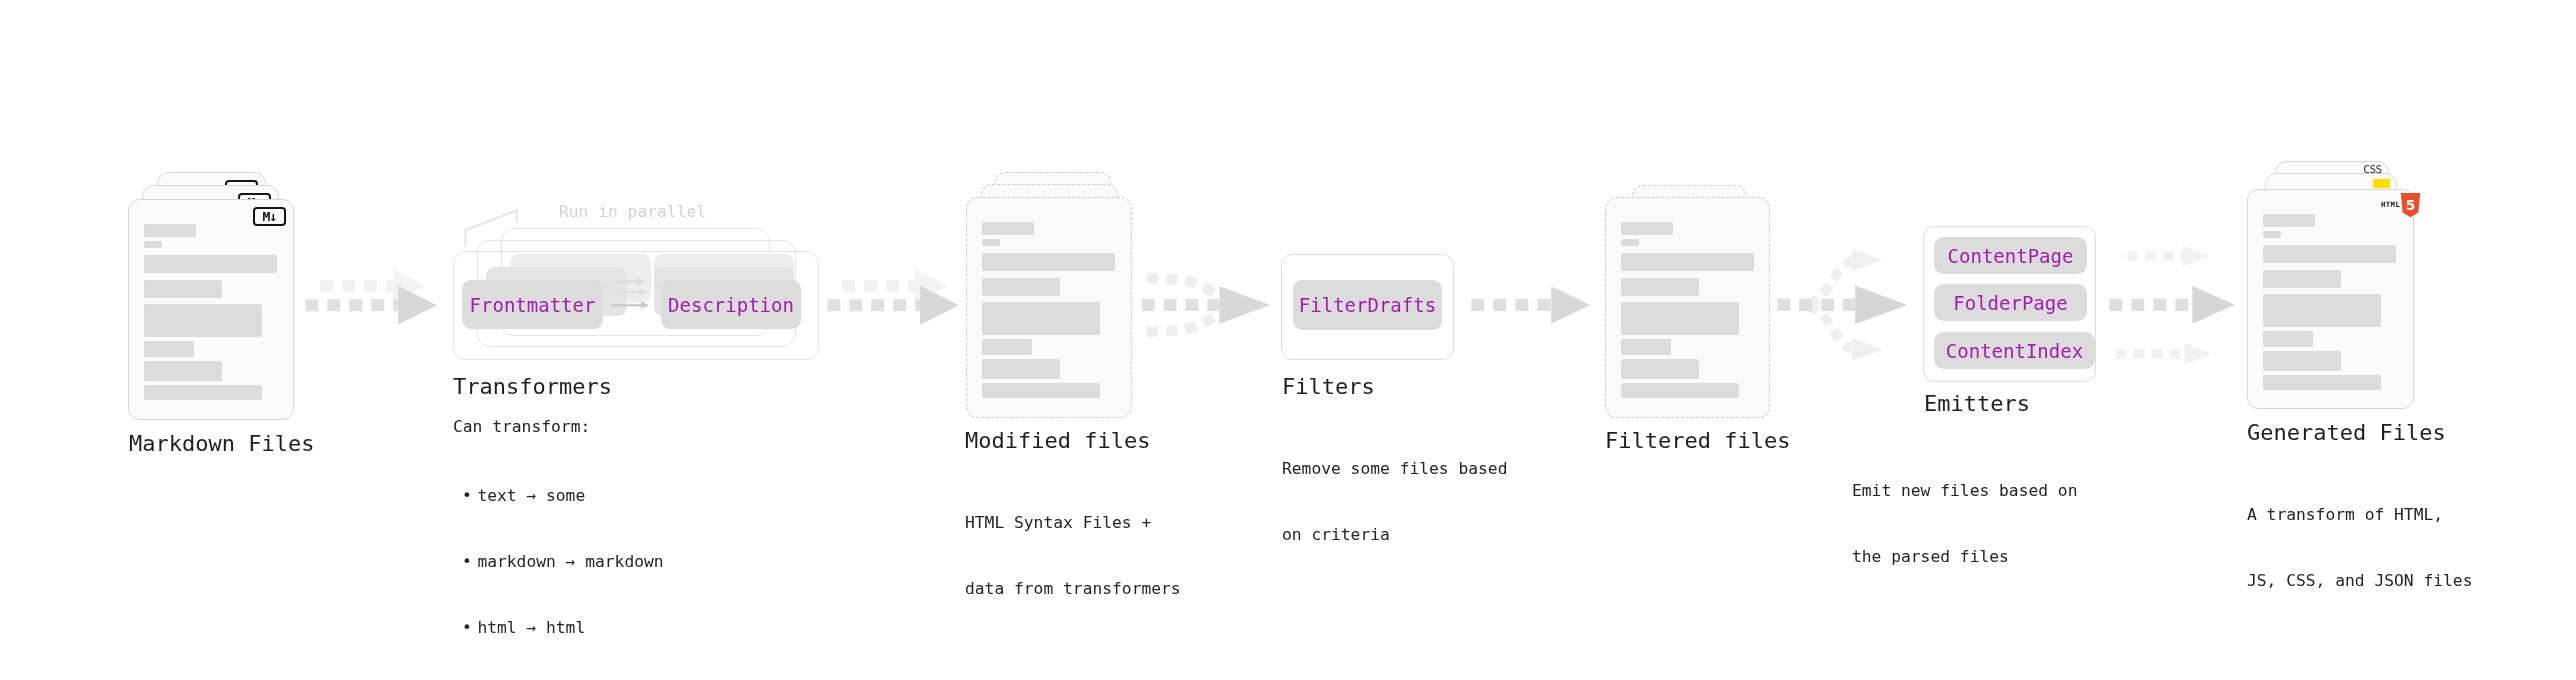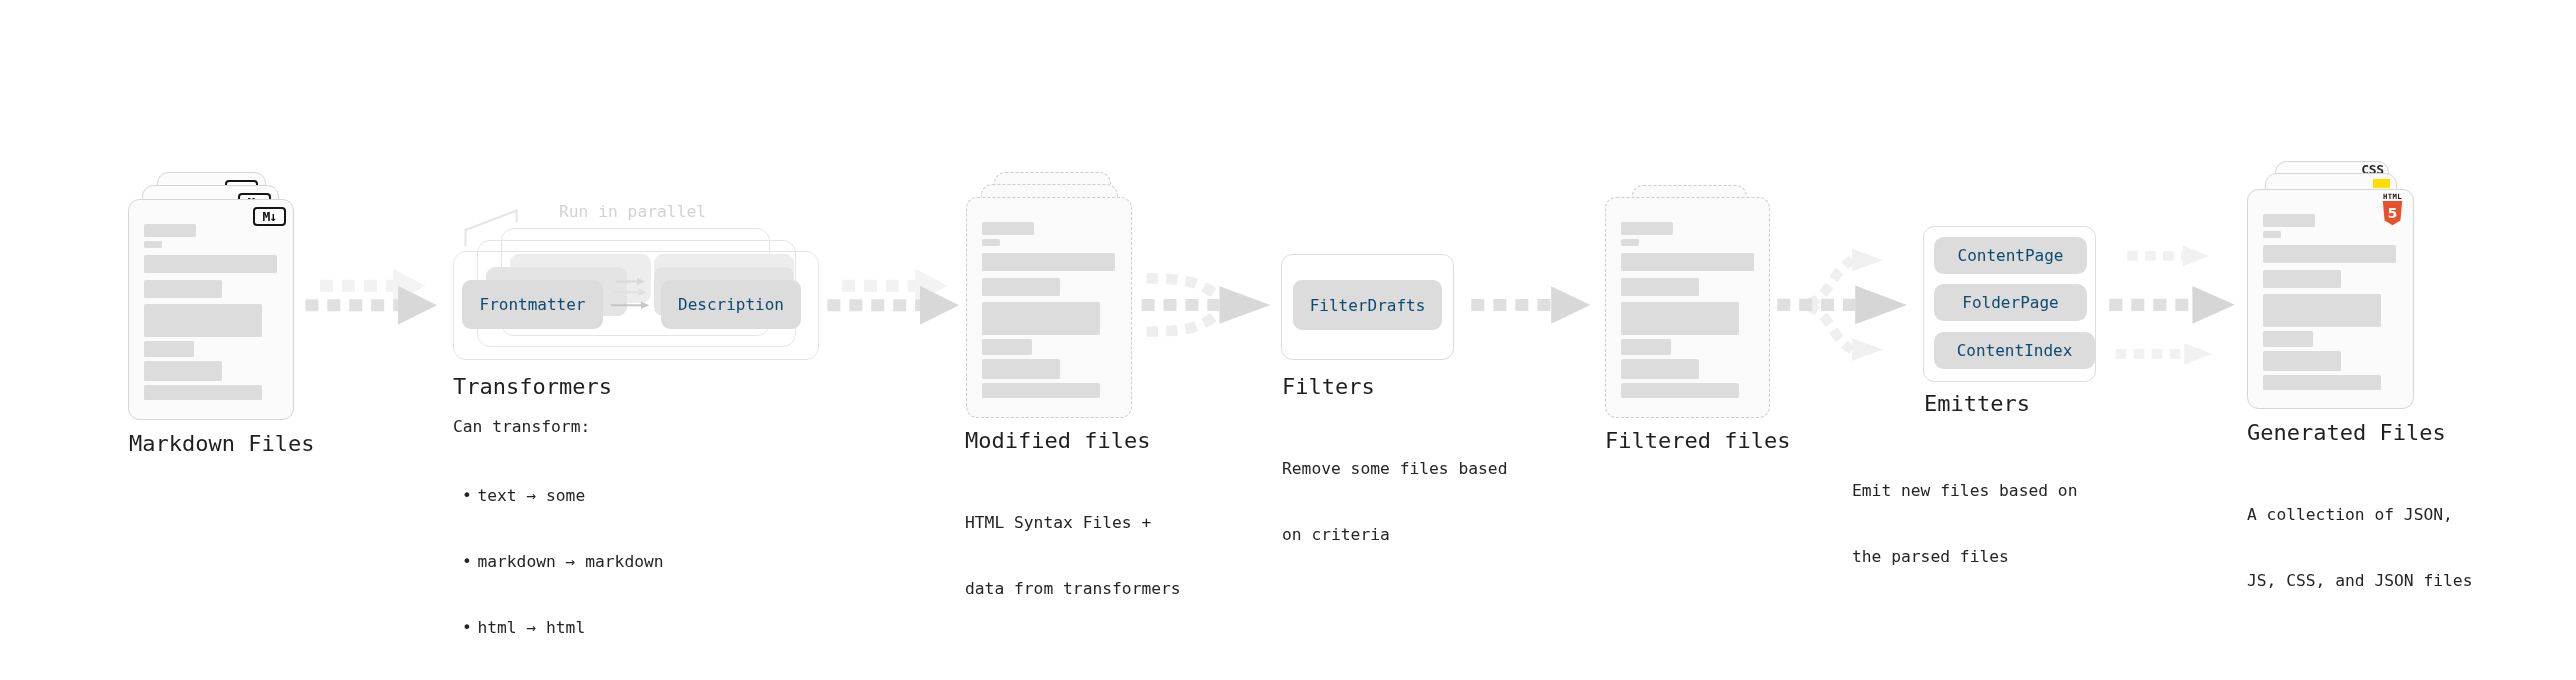--- a/index.html
+++ b/index.html
@@ -11,36 +11,36 @@
   .bar{position:absolute;left:14.6px;background:#dcdcdc;border-radius:1.6px;}
   
   .md-badge{position:absolute;top:6.5px;right:7.3px;width:32.5px;height:19.5px;border:2.4px solid #151515;border-radius:4.1px;
             background:#ffffff;display:flex;align-items:center;justify-content:center;
             font-size:13px;font-weight:bold;color:#111;box-sizing:border-box;letter-spacing:-0.8px;}
   
   .frame{position:absolute;border:1.6px solid #e5e5e5;border-radius:13px;box-sizing:border-box;background:transparent;}
   .panel{position:absolute;border:1.6px solid #dcdcdc;border-radius:11.4px;background:#ffffff;box-sizing:border-box;}
   
   .pill{position:absolute;background:#dcdcdc;border-radius:9px;display:flex;align-items:center;justify-content:center;
-        font-size:16px;color:#0c4a6e;box-sizing:border-box;white-space:pre;}
+        font-size:19px;color:#a21caf;box-sizing:border-box;white-space:pre;}
   .pill.g1{background:#e4e4e4;}
   .pill.g2{background:#ededed;}
   
   .title{position:absolute;font-size:22px;line-height:24.4px;color:#1f1f1f;white-space:pre;}
   .desc{position:absolute;font-size:16.3px;line-height:22px;color:#242424;white-space:pre;}
   .desc div{white-space:pre;}
   .annotation{position:absolute;font-size:16.3px;color:#d2d2d2;white-space:pre;}
   .bullet-line{white-space:pre;}
   .bullet-line .dot{display:inline-block;width:15.4px;text-align:left;}
   
   .css-badge{position:absolute;top:4.9px;right:6.5px;width:18px;display:flex;flex-direction:column;align-items:center;}
-  .css-badge .css-txt{font-size:13px;font-weight:bold;line-height:6.5px;color:#2b2b2b;letter-spacing:-0.4px;}
+  .css-badge .css-txt{font-size:11px;font-weight:normal;line-height:6.5px;color:#2b2b2b;letter-spacing:-0.4px;}
   .css-badge .css-bar{width:17px;height:3.3px;background:#2d65f1;border-radius:0.8px;margin-top:0.8px;}
   .js-badge{position:absolute;top:4.9px;right:6.5px;width:17px;height:9px;background:#ffdf00;}
-  .html-badge{position:absolute;top:3.3px;right:9px;width:23px;display:flex;flex-direction:column;align-items:center;}
+  .html-badge{position:absolute;top:3.3px;right:9px;width:23px;display:flex;align-items:center;}
   .html-badge .html-txt{font-size:7.3px;font-weight:bold;line-height:8.1px;color:#111;letter-spacing:0.4px;}
   svg{position:absolute;overflow:visible;}
 </style>
 </head>
 <body>
 
 <div id="canvas">
 
   <div class="doc" style="left:157px;top:172px;width:109px;height:221px;">
     <div class="md-badge">M↓</div>
@@ -209,18 +209,18 @@
       <div class="bar" style="top: 41px; height: 6.5px; width: 18px;"></div>
       <div class="bar" style="top: 55px; height: 18px; width: 133px;"></div>
       <div class="bar" style="top: 80px; height: 18px; width: 78px;"></div>
       <div class="bar" style="top: 104px; height: 32.5px; width: 118px;"></div>
       <div class="bar" style="top: 141px; height: 16.3px; width: 50px;"></div>
       <div class="bar" style="top: 161px; height: 19.5px; width: 78px;"></div>
       <div class="bar" style="top: 185px; height: 15.4px; width: 118px;"></div>
     </div>
   <div class="title" style="left:2247px;top:421px;">Generated Files</div>
   <div class="desc" style="left:2247px;top:460px;">
-    <div>A collection of JSON,</div>
+    <div>A transform of HTML,</div>
     <div>JS, CSS, and JSON files</div>
   </div>
 
 </div>
 
 
 </body></html>

